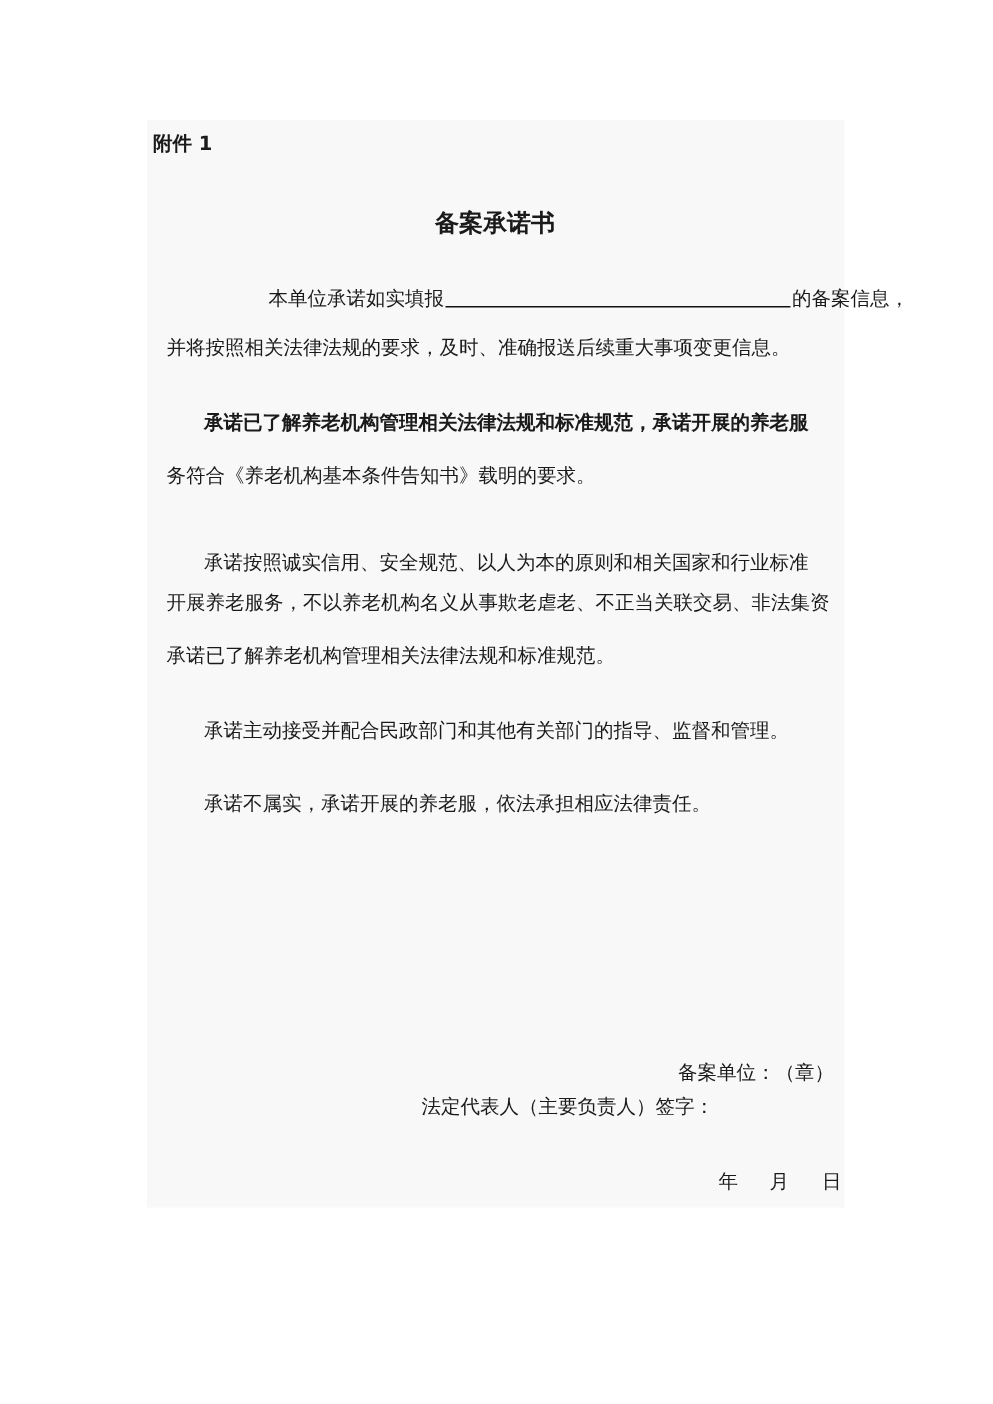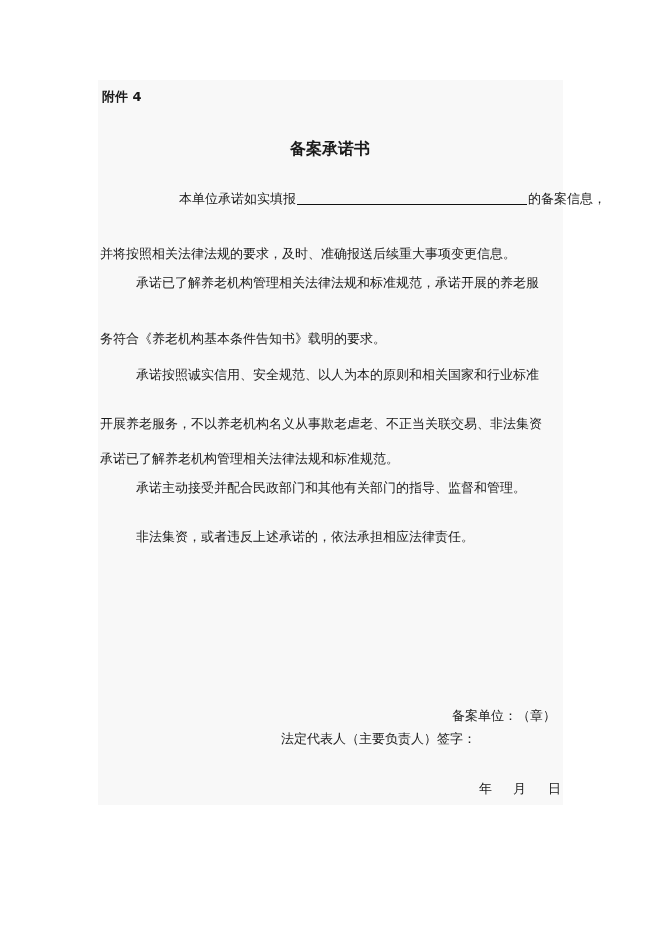--- a/index.html
+++ b/index.html
@@ -39,53 +39,53 @@
       left: 0;
       width: 662px;
       text-align: center;
       top: 139px;
       font-weight: bold;
       font-size: 16px;
       line-height: 20px;
       padding-left: 0;
     }
     .title span { position: relative; left: -1px; }
-    .line { left: 100px; margin-top: 21px; }
+    .line { left: 111px; }
     .indent { left: 136px; }
     .blank {
       display: inline-block;
       width: 230px;
       height: 14px;
       border-bottom: 1px solid #111;
       vertical-align: -2px;
       margin: 0 1px;
     }
   </style>
 </head>
 <body>
 
 <div class="page"></div>
 
-<div class="abs attachment">附件 4</div>
+<div class="abs attachment">附件 1</div>
 
 <div class="abs title"><span>备案承诺书</span></div>
 
 <div class="abs indent" style="top:190px;margin-left:43px;">
   <span>本单位承诺如实填报</span><span class="blank"></span><span>的备案信息，</span>
 </div>
 <div class="abs line" style="top:225px;">并将按照相关法律法规的要求，及时、准确报送后续重大事项变更信息。</div>
 
-<div class="abs indent" style="top:275px;">承诺已了解养老机构管理相关法律法规和标准规范，承诺开展的养老服</div>
+<div class="abs indent" style="top:275px;font-weight:bold;">承诺已了解养老机构管理相关法律法规和标准规范，承诺开展的养老服</div>
 <div class="abs line" style="top:310px;">务符合《养老机构基本条件告知书》载明的要求。</div>
 
 <div class="abs indent" style="top:368px;font-family:Liberation Mono, monospace;">承诺按照诚实信用、安全规范、以人为本的原则和相关国家和行业标准</div>
 <div class="abs line" style="top:395px;">开展养老服务，不以养老机构名义从事欺老虐老、不正当关联交易、非法集资</div>
 <div class="abs line" style="top:430px;">承诺已了解养老机构管理相关法律法规和标准规范。</div>
 
 <div class="abs indent" style="top:480px;">承诺主动接受并配合民政部门和其他有关部门的指导、监督和管理。</div>
 
-<div class="abs indent" style="top:529px;">非法集资，或者违反上述承诺的，依法承担相应法律责任。</div>
+<div class="abs indent" style="top:529px;">承诺不属实，承诺开展的养老服，依法承担相应法律责任。</div>
 
 <div class="abs" style="top:680px; left:452px;margin-top:28px;">备案单位：（章）</div>
 <div class="abs" style="top:731px; left:281px;">法定代表人（主要负责人）签字：</div>
 <div class="abs" style="top:781px; left:479px;">年</div>
 <div class="abs" style="top:781px; left:513px;">月</div>
 <div class="abs" style="top:781px; left:548px;">日</div>
 
 </body></html>

